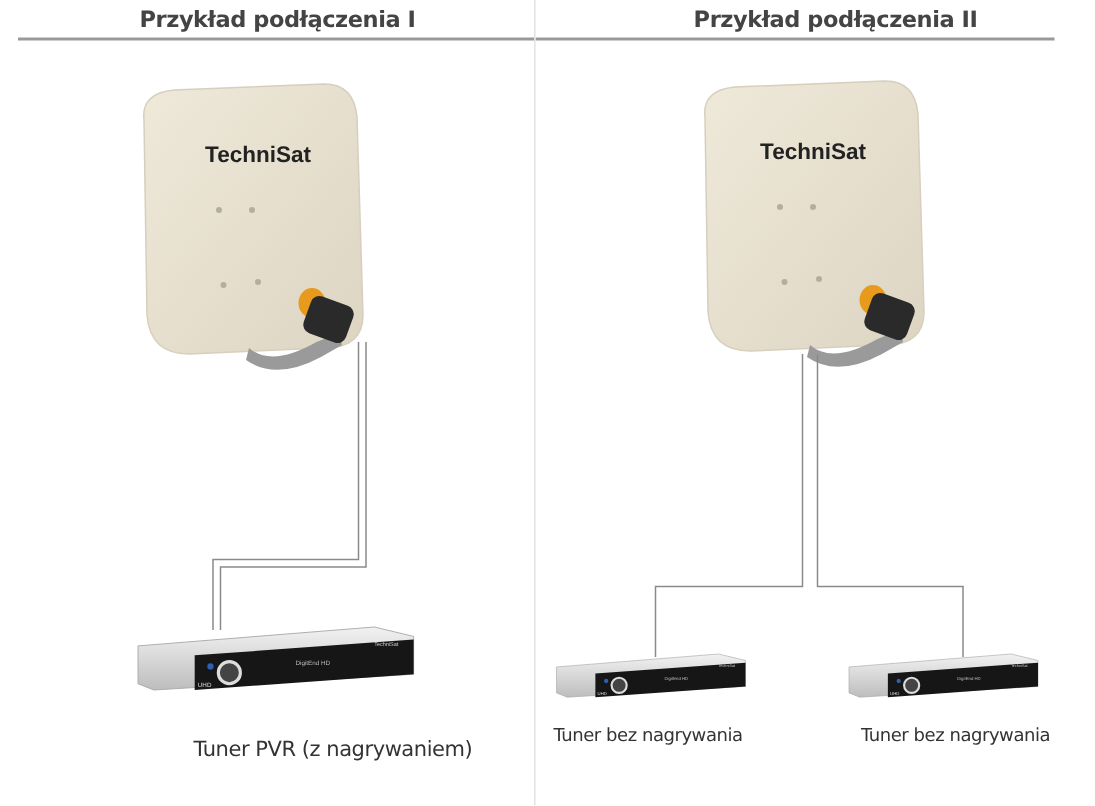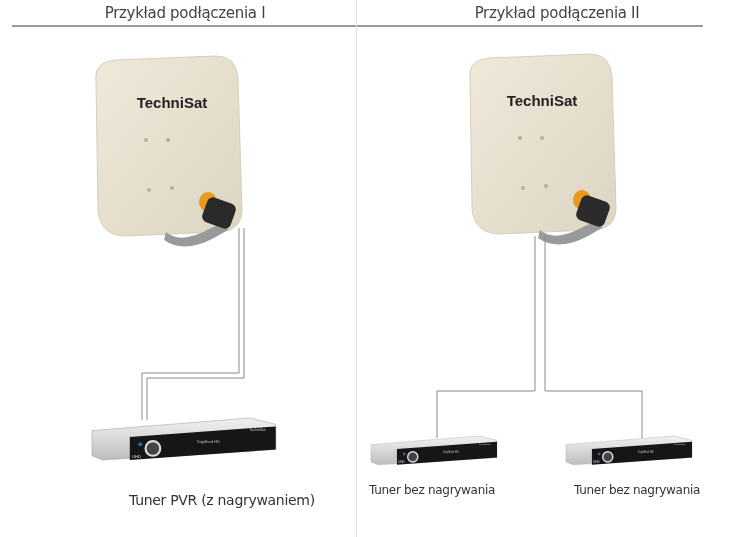--- a/index.html
+++ b/index.html
@@ -1,17 +1,17 @@
 <!DOCTYPE html>
 <html><head>
 <meta charset="utf-8">
 <style>
   html,body{margin:0;padding:0;background:#fff;}
   body{width:730px;height:537px;position:relative;overflow:hidden;font-family:"Liberation Sans",sans-serif;}
-  .title{position:absolute;top:4px;font-size:15px;color:#444;text-align:center;font-family:"DejaVu Sans",sans-serif;font-weight:400;letter-spacing:-0.3px;}
+  .title{position:absolute;top:4px;font-size:15px;color:#444;text-align:center;font-family:"DejaVu Sans",sans-serif;font-weight:700;letter-spacing:-0.3px;}
   .rule{position:absolute;top:25px;height:2px;background:#999;}
   .vdiv{position:absolute;left:356px;top:0;width:1px;height:537px;background:#e2e2e2;}
   .label{position:absolute;color:#333;font-family:"DejaVu Sans",sans-serif;letter-spacing:-0.3px;}
   svg{position:absolute;left:0;top:0;}
 </style>
 </head>
 <body>
 
 <div class="title" style="left:20px;width:330px;">Przykład podłączenia I</div>
 <div class="title" style="left:382px;width:350px;">Przykład podłączenia II</div>

